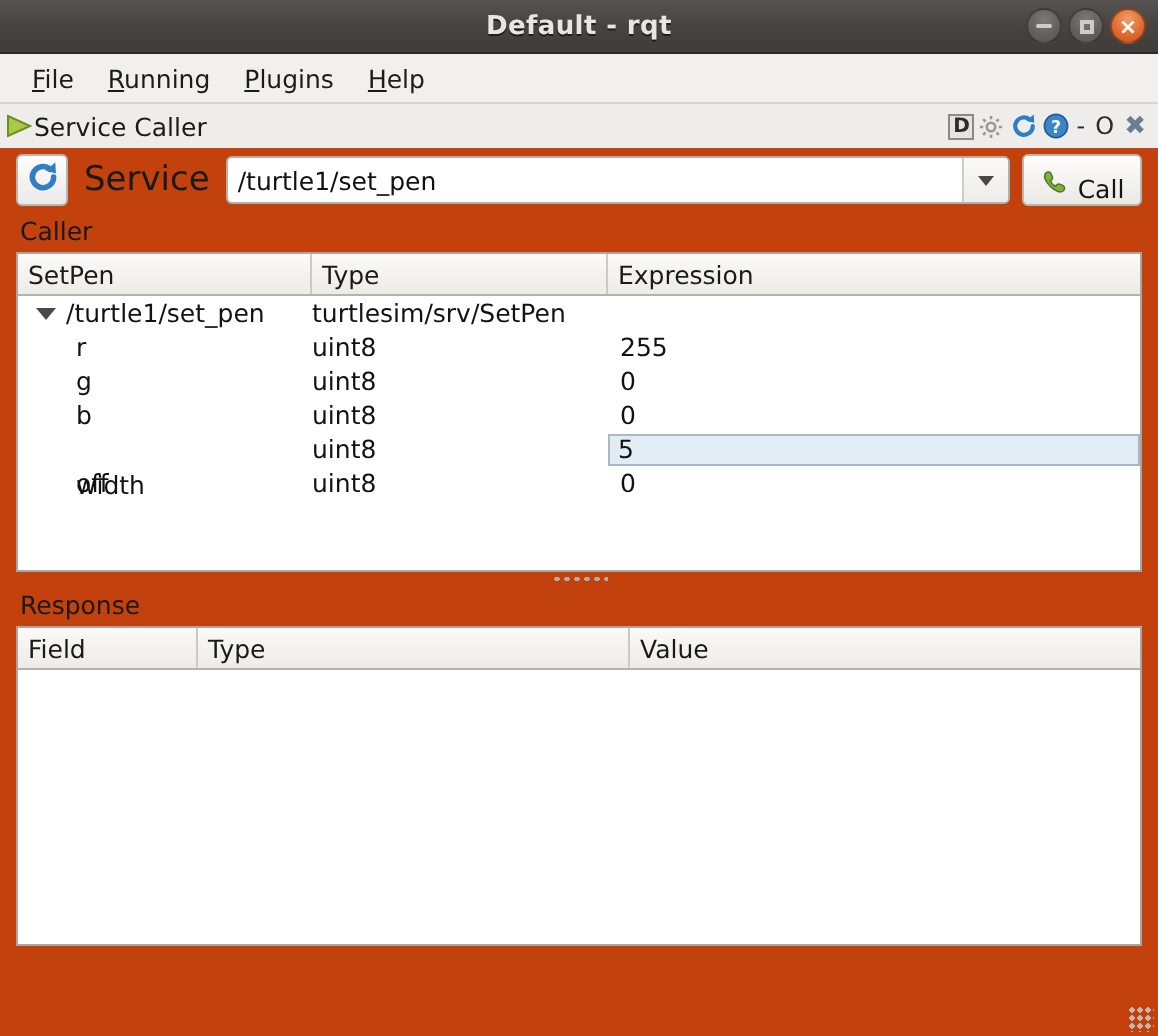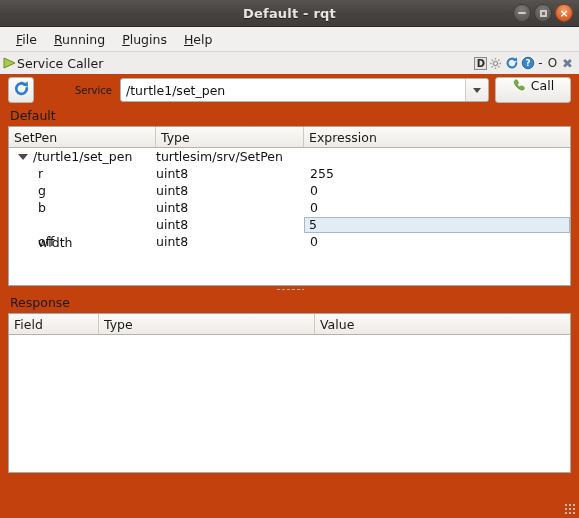--- a/index.html
+++ b/index.html
@@ -186,25 +186,24 @@
     border: 1px solid #b9b5b1;
     border-radius: 3px;
     background: linear-gradient(to bottom, #fdfdfc 0%, #eceae7 100%);
     display: flex;
     align-items: center;
     justify-content: center;
     box-sizing: border-box;
     cursor: pointer;
   }
   .service-label {
-    font-size: 10px;
+    font-size: 17px;
     color: #1a1a1a;
     padding: 0 2px 0 2px;
     white-space: nowrap;
-    margin-left: 33px;
   }
   .combo {
     flex: 1 1 auto;
     height: 24px;
     border: 1px solid #b3afab;
     border-radius: 3px;
     background: #ffffff;
     display: flex;
     align-items: center;
     position: relative;
@@ -231,27 +230,27 @@
     margin-right: 0px;
     border-radius: 0 2px 2px 0;
   }
   .caret-down {
     width: 0; height: 0;
     border-left: 4px solid transparent;
     border-right: 4px solid transparent;
     border-top: 5px solid #4a4745;
   }
   .call-btn {
-    width: 76px;
+    width: 60px;
     height: 26px;
     border: 1px solid #b9b5b1;
     border-radius: 3px;
     background: linear-gradient(to bottom, #fdfdfc 0%, #ebe9e6 100%);
     display: flex;
-    align-items: flex-start;
+    align-items: flex-end;
     justify-content: center;
     gap: 4px;
     box-sizing: border-box;
     cursor: pointer;
     flex: 0 0 auto;
   }
   .call-label { font-size: 12.5px; color: #141414; }
 
   
   .content {
@@ -455,21 +454,21 @@
         <svg width="15" height="15" viewBox="0 0 16 16">
           <path d="M3.2 2.6c1.1-1 2.3-.4 2.7.5l.7 1.6c.3.7 0 1.2-.5 1.6l-.6.5c.5 1.3 1.6 2.4 2.9 2.9l.5-.6c.4-.5.9-.8 1.6-.5l1.6.7c.9.4 1.5 1.6.5 2.7-1.1 1.2-3 .9-5.2-.6-1.4-1-2.6-2.2-3.6-3.6C2.3 5.6 2 3.7 3.2 2.6z" fill="#7cb342" stroke="#4e7a21" stroke-width="0.8"></path>
         </svg>
       </span>
       <span class="call-label">Call</span>
     </div>
   </div>
 
   <div class="content">
 
-    <div class="section-label">Default</div>
+    <div class="section-label">Caller</div>
     <div class="tableview" style="height:160px;">
       <div class="thead">
         <div class="th" style="width:147px;">SetPen</div>
         <div class="th" style="width:148px;">Type</div>
         <div class="th" style="flex:1 1 auto;">Expression</div>
       </div>
       <div class="tbody">
 
         <div class="trow">
           <div class="td topic" style="width:147px; padding-left:0;">

